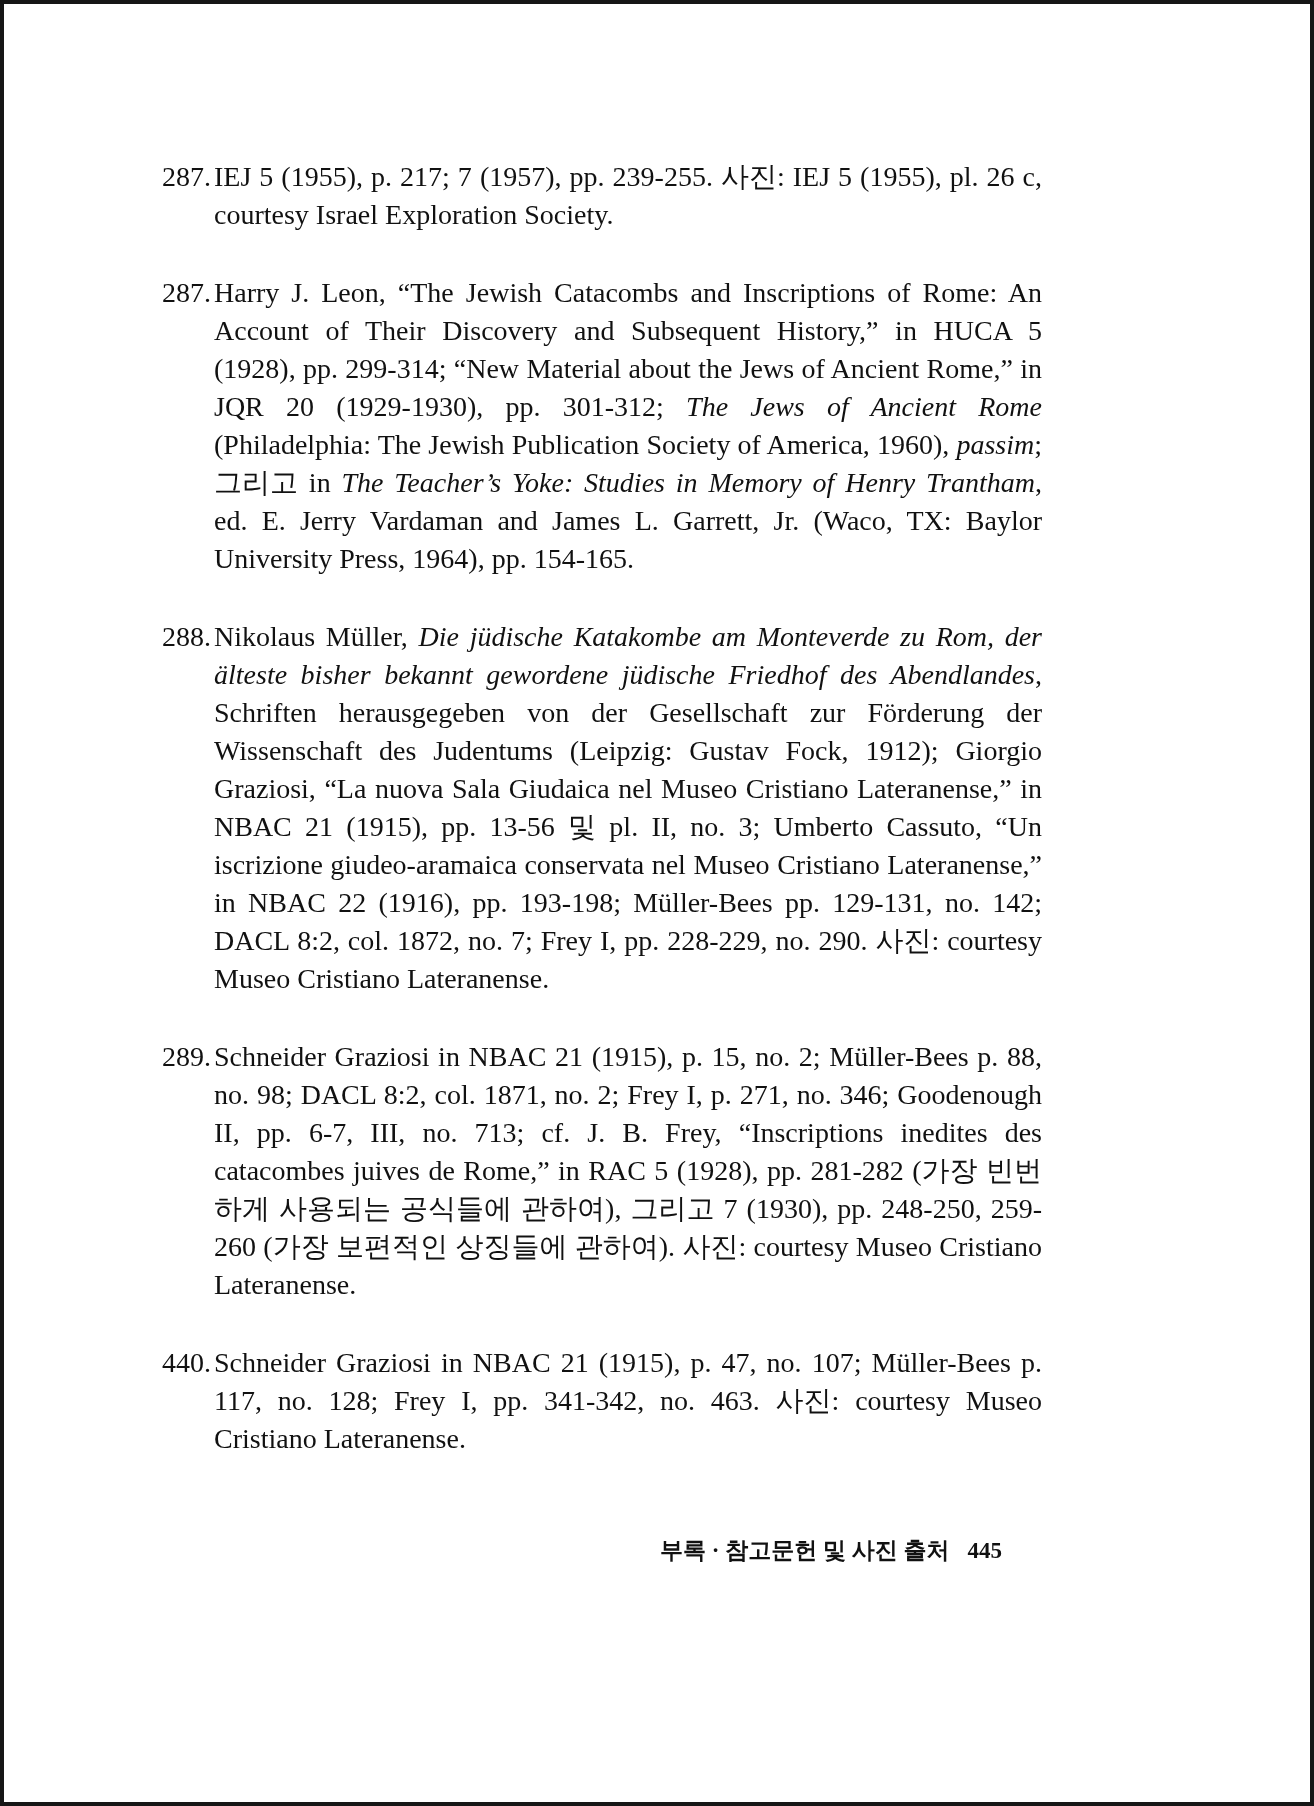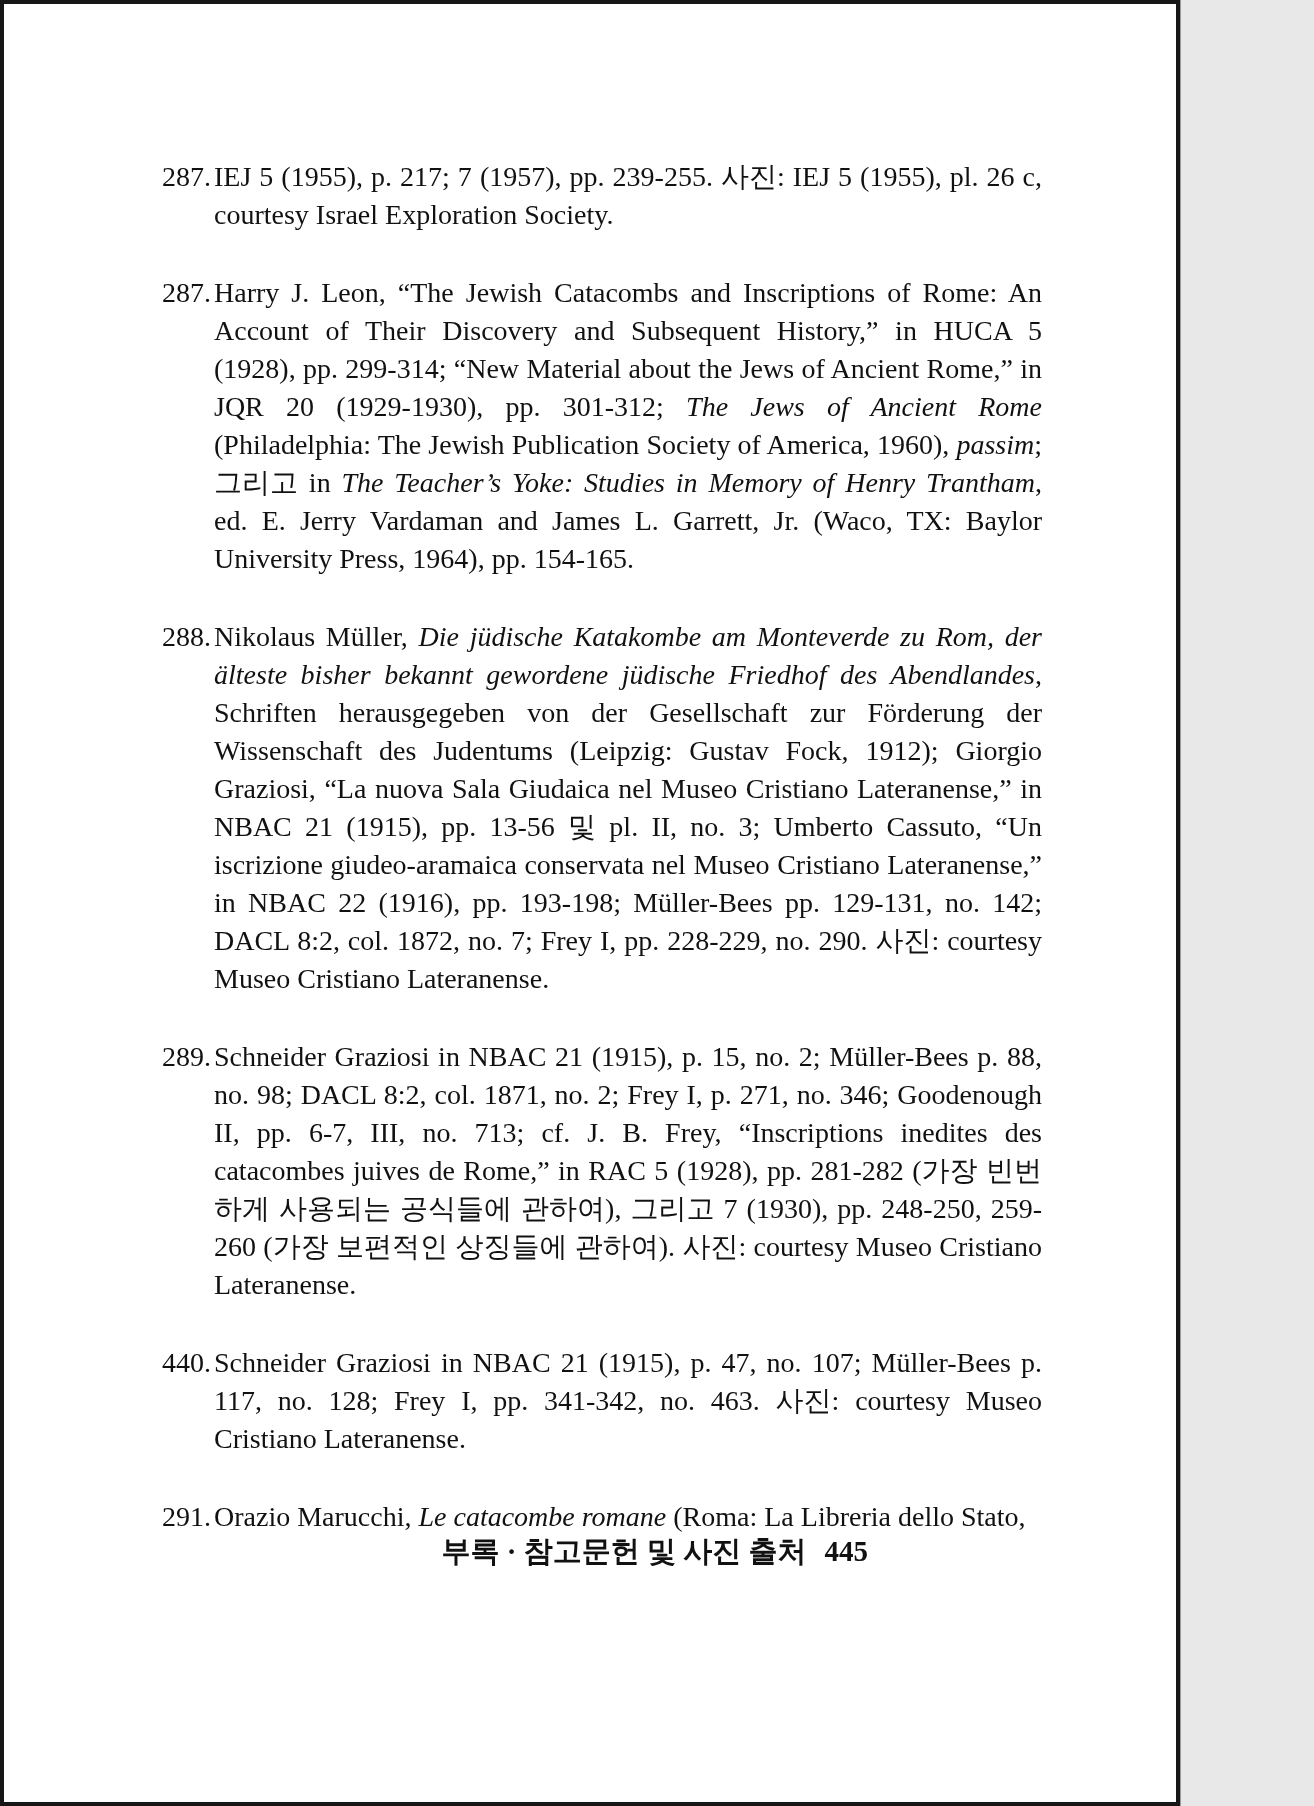--- a/index.html
+++ b/index.html
@@ -1,18 +1,18 @@
 <!DOCTYPE html>
 <html><head>
 <meta charset="utf-8">
 <style>
   html, body { margin: 0; padding: 0; background: #e8e8e8; }
   .page {
     position: relative;
-    width: 1180px;
+    width: 1314px;
     height: 1806px;
     box-sizing: border-box;
     background: #ffffff;
     border: 4px solid #161616;
     outline: 1px solid #9a9a9a;
     font-family: "Liberation Serif", "DejaVu Serif", serif;
     color: #111111;
     overflow: hidden;
   }
   .notes {
@@ -33,35 +33,34 @@
     display: inline-block;
     width: 52px;
     text-indent: 0;
   }
   .note-body { }
   .it { font-style: italic; }
   .page-footer {
     position: absolute;
     top: 1528px;
     right: 308px;
-    font-size: 29px;
+    font-size: 23px;
     font-weight: bold;
     line-height: 38px;
     white-space: nowrap;
   }
   .page-footer .pagenum { margin-left: 18px; }
 </style>
 </head>
 <body>
 
 <div class="page">
   <div class="notes">
       <div class="note"><span class="note-number">287.</span><span class="note-body"><span>IEJ 5 (1955), p. 217; 7 (1957), pp. 239-255. 사진: IEJ 5 (1955), pl. 26 c, courtesy Israel Exploration Society.</span></span></div>
       <div class="note"><span class="note-number">287.</span><span class="note-body"><span>Harry J. Leon, “The Jewish Catacombs and Inscriptions of Rome: An Account of Their Discovery and Subsequent History,” in HUCA 5 (1928), pp. 299-314; “New Material about the Jews of Ancient Rome,” in JQR 20 (1929-1930), pp. 301-312; </span><span class="it">The Jews of Ancient Rome</span><span> (Philadelphia: The Jewish Publication Society of America, 1960), </span><span class="it">passim</span><span>; 그리고 in </span><span class="it">The Teacher’s Yoke: Studies in Memory of Henry Trantham</span><span>, ed. E. Jerry Vardaman and James L. Garrett, Jr. (Waco, TX: Baylor University Press, 1964), pp. 154-165.</span></span></div>
       <div class="note"><span class="note-number">288.</span><span class="note-body"><span>Nikolaus Müller, </span><span class="it">Die jüdische Katakombe am Monteverde zu Rom, der älteste bisher bekannt gewordene jüdische Friedhof des Abendlandes</span><span>, Schriften herausgegeben von der Gesellschaft zur Förderung der Wissenschaft des Judentums (Leipzig: Gustav Fock, 1912); Giorgio Graziosi, “La nuova Sala Giudaica nel Museo Cristiano Lateranense,” in NBAC 21 (1915), pp. 13-56 및 pl. II, no. 3; Umberto Cassuto, “Un iscrizione giudeo-aramaica conservata nel Museo Cristiano Lateranense,” in NBAC 22 (1916), pp. 193-198; Müller-Bees pp. 129-131, no. 142; DACL 8:2, col. 1872, no. 7; Frey I, pp. 228-229, no. 290. 사진: courtesy Museo Cristiano Lateranense.</span></span></div>
       <div class="note"><span class="note-number">289.</span><span class="note-body"><span>Schneider Graziosi in NBAC 21 (1915), p. 15, no. 2; Müller-Bees p. 88, no. 98; DACL 8:2, col. 1871, no. 2; Frey I, p. 271, no. 346; Goodenough II, pp. 6-7, III, no. 713; cf. J. B. Frey, “Inscriptions inedites des catacombes juives de Rome,” in RAC 5 (1928), pp. 281-282 (가장 빈번하게 사용되는 공식들에 관하여), 그리고 7 (1930), pp. 248-250, 259-260 (가장 보편적인 상징들에 관하여). 사진: courtesy Museo Cristiano Lateranense.</span></span></div>
       <div class="note"><span class="note-number">440.</span><span class="note-body"><span>Schneider Graziosi in NBAC 21 (1915), p. 47, no. 107; Müller-Bees p. 117, no. 128; Frey I, pp. 341-342, no. 463. 사진: courtesy Museo Cristiano Lateranense.</span></span></div>
-      <div class="note"><span class="note-number">291.</span><span class="note-body"><span>Orazio Marucchi, </span><span class="it">Le catacombe romane</span><span> (Roma: La Libreria dello Stato,</span></span></div>
     </div>
   <div class="page-footer">
     <span>부록 · 참고문헌 및 사진 출처</span><span class="pagenum">445</span>
   </div>
 </div>
 
 </body></html>

